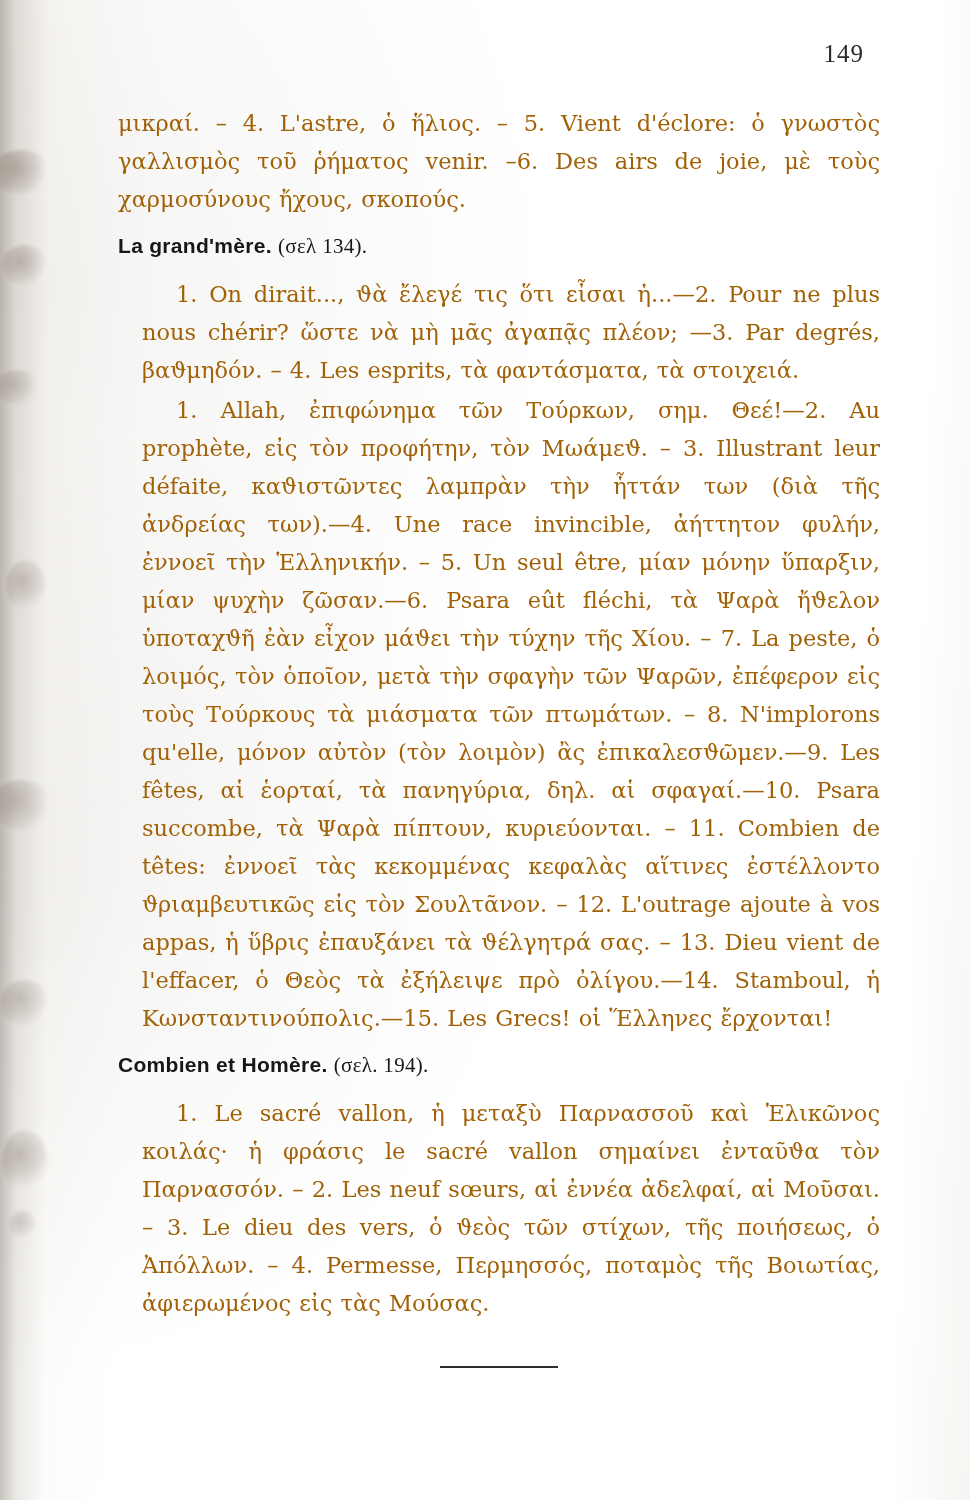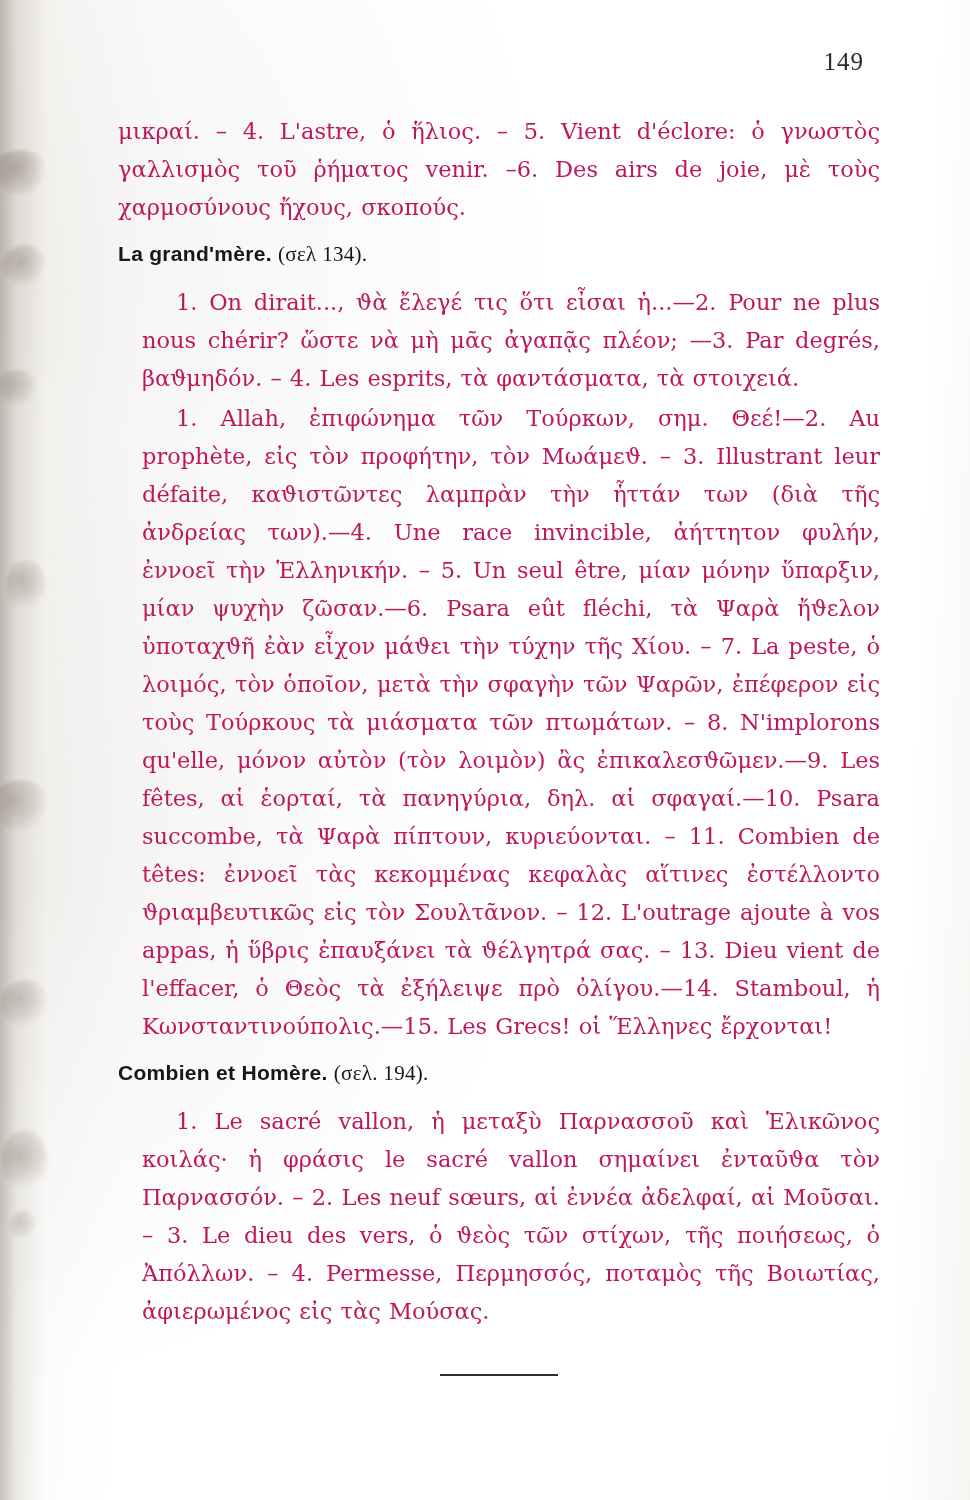--- a/index.html
+++ b/index.html
@@ -45,38 +45,38 @@
   .s4 { left: 6px;   top: 560px;  width: 40px;  height: 52px; opacity: .75; }
   .s5 { left: -10px; top: 780px;  width: 62px;  height: 50px; opacity: .8; }
   .s6 { left: 0px;   top: 980px;  width: 50px;  height: 46px; opacity: .72; }
   .s7 { left: 2px;   top: 1130px; width: 46px;  height: 62px; opacity: .8; }
   .s8 { left: 10px;  top: 1210px; width: 26px;  height: 30px; opacity: .6; }
 
   
   .content {
     position: absolute;
     left: 118px;
-    top: 48px;
+    top: 40px;
     width: 762px;
   }
   .folio {
     text-align: right;
     font-size: 25px;
     letter-spacing: 1px;
     color: #2a2a2a;
     margin-bottom: 36px;
     padding-right: 16px;
   }
   p.body {
     margin: 0 0 2px 0;
     font-size: 22.5px;
     line-height: 38px;
     text-align: justify;
     text-justify: inter-word;
-    color: #be185d;
+    color: #a16207;
     word-spacing: 1px;
   }
   p.body.indent { text-indent: 34px; margin-left: 24px; }
 
   h2.heading {
     font-family: "Liberation Sans", sans-serif;
     font-weight: bold;
     font-size: 21px;
     margin: 16px 0 16px 0;
     color: #171717;

